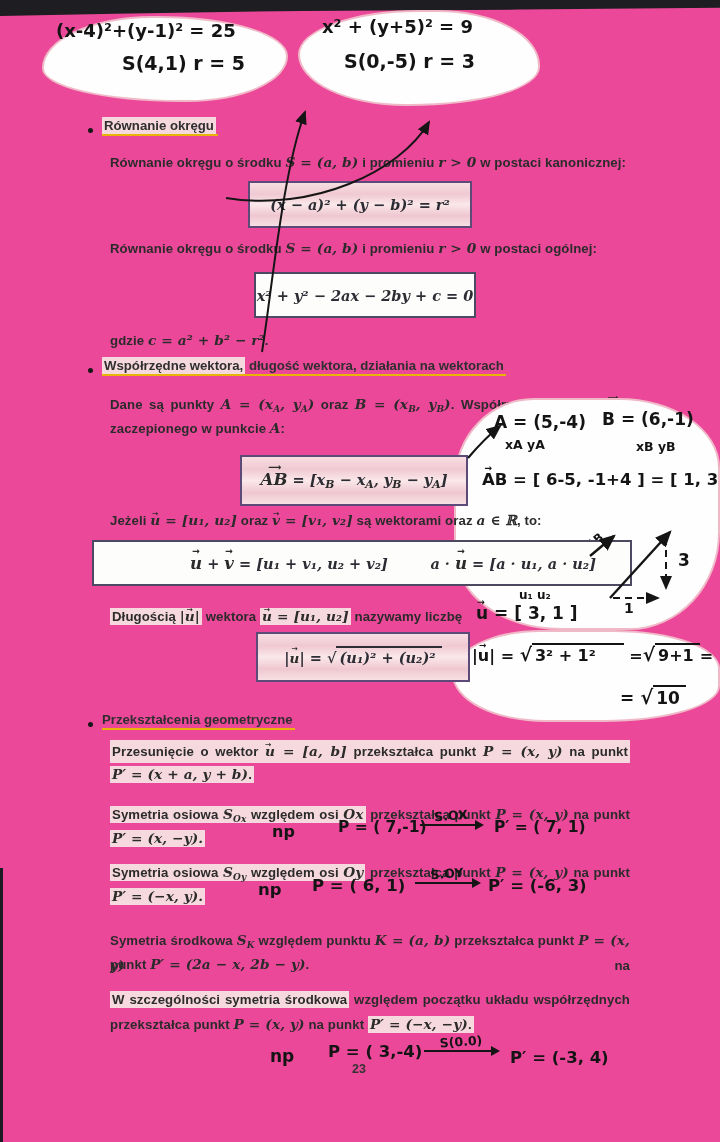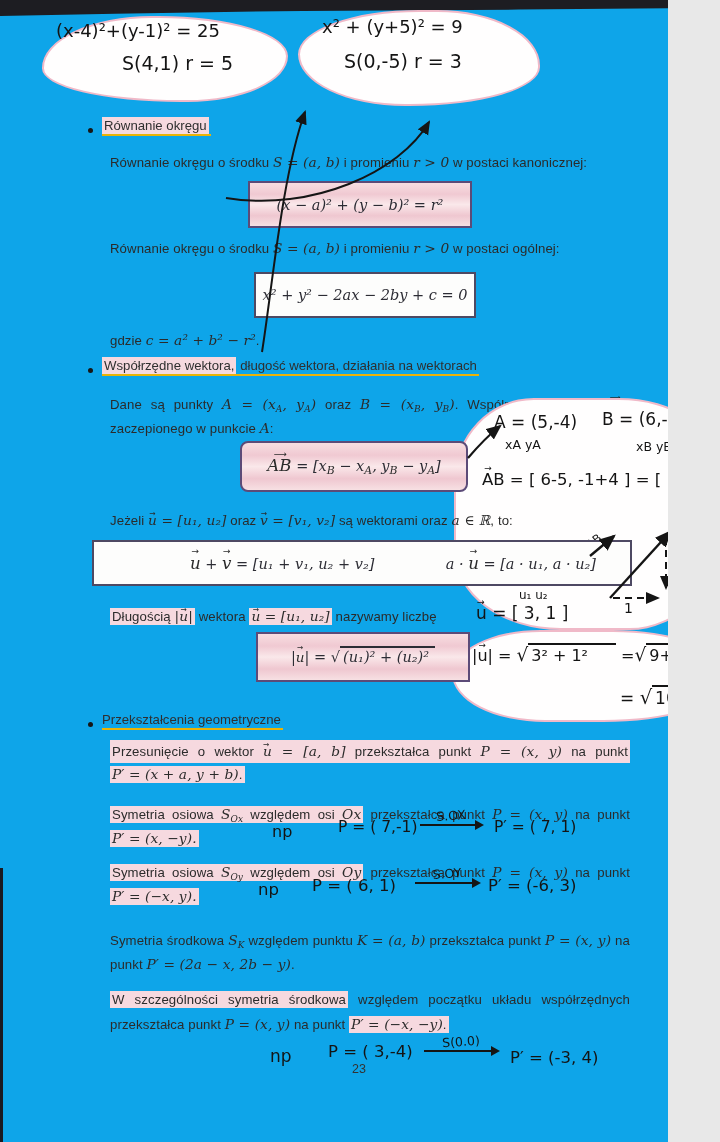--- a/index.html
+++ b/index.html
@@ -1,17 +1,17 @@
 <!DOCTYPE html>
 <html><head>
 <meta charset="utf-8">
 <style>
   html,body{margin:0;padding:0;background:#e8e8e8;}
-  .page{position:relative;width:668px;height:1142px;background:#0ea5e9;overflow:hidden;
-        font-family:"Liberation Sans","DejaVu Sans",sans-serif;color:#2b2b2b;}
+  .page{position:relative;width:720px;height:1142px;background:#ec4899;overflow:hidden;
+        font-family:"Liberation Sans","DejaVu Sans",sans-serif;color:#2b2b2b;font-weight:bold;}
   
   .topbar{position:absolute;left:0;top:0;width:720px;height:16px;background:#1d1d22;
           clip-path:polygon(0 0,100% 0,100% 48%,72% 60%,42% 68%,16% 86%,0 100%);}
   .edge-left{position:absolute;left:0;top:868px;width:3px;height:274px;background:#1a1a22;}
   
   .ln{position:absolute;width:520px;left:110px;font-size:13.2px;line-height:20px;letter-spacing:.1px;}
   .just{text-align:justify;text-align-last:justify;}
   .m{font-family:"DejaVu Serif","Liberation Serif",serif;font-style:italic;font-size:1.04em;}
   .sb{font-family:"DejaVu Serif",serif;font-style:italic;font-size:.68em;vertical-align:-.3em;}
   .vec{position:relative;display:inline-block;font-family:"DejaVu Serif",serif;font-style:italic;font-size:1.04em;}
@@ -79,21 +79,21 @@
     </div>
 
   <div class="ln" style="top:330px;"><span>gdzie </span><span class="m">c = a² + b² − r²</span><span>.</span></div>
 
   <span class="bullet" style="left:88px;top:368px;"></span>
   <div class="head" style="left:102px;top:358px;"><span class="hl">Współrzędne wektora,</span><span> długość wektora, działania na wektorach</span></div>
 
   <div class="ln just" style="top:394px;"><span>Dane są punkty </span><span class="m">A = (x</span><span class="sb">A</span><span class="m">, y</span><span class="sb">A</span><span class="m">)</span><span> oraz </span><span class="m">B = (x</span><span class="sb">B</span><span class="m">, y</span><span class="sb">B</span><span class="m">)</span><span>. Współrzędne wektora </span><span class="vec w">AB</span></div>
   <div class="ln" style="top:418px;"><span>zaczepionego w punkcie </span><span class="m">A</span><span>:</span></div>
 
-  <div class="box pink z2" style="left:240px;top:441px;width:224px;height:47px;border-radius:8px;">
+  <div class="box pink z2" style="left:240px;top:455px;width:224px;height:47px;">
       <span><span class="vec w">AB</span><span class="m"> = [x</span><span class="sb">B</span><span class="m"> − x</span><span class="sb">A</span><span class="m">, y</span><span class="sb">B</span><span class="m"> − y</span><span class="sb">A</span><span class="m">]</span></span>
     </div>
 
   <div class="cloud c3 z0" style="left:454px;top:398px;width:262px;height:228px;"></div>
   <div class="hw z2" style="left:494px;top:412px;font-size:17px;">A = (5,-4)</div>
   <div class="hw z2" style="left:602px;top:409px;font-size:17px;">B = (6,-1)</div>
   <div class="hw z2" style="left:505px;top:437px;font-size:12.5px;">xA yA</div>
   <div class="hw z2" style="left:636px;top:439px;font-size:12.5px;">xB yB</div>
   <div class="hw z2" style="left:482px;top:470px;font-size:16.5px;"><span class="hw-vec">AB</span><span> = [ 6-5, -1+4 ] = [ 1, 3 ]</span></div>
   <div class="hw z2" style="left:624px;top:600px;font-size:14px;">1</div>

